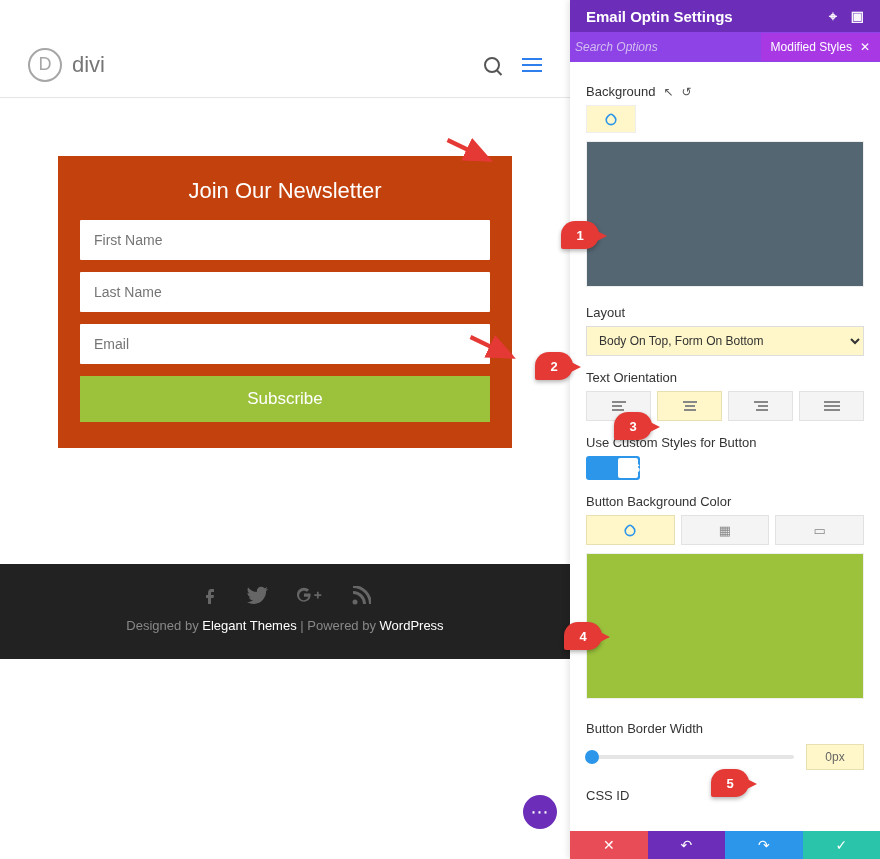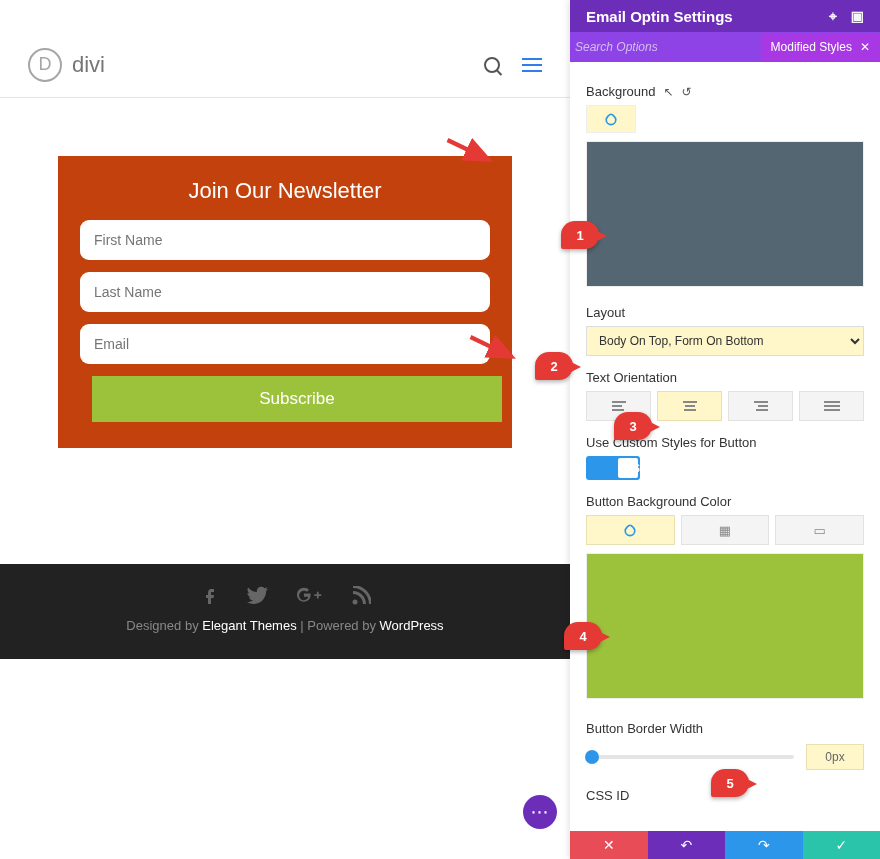--- a/index.html
+++ b/index.html
@@ -21,22 +21,22 @@
 .logo-circle { width: 34px; height: 34px; border: 2px solid #a6a6a6; border-radius: 50%; display: flex; align-items: center; justify-content: center; color: #a6a6a6; font-size: 18px; }
 .site-header .right { margin-left: auto; display: flex; gap: 22px; align-items: center; }
 .search-gl { width: 16px; height: 16px; border: 2px solid #555; border-radius: 50%; position: relative; }
 .search-gl::after { content:""; position:absolute; width:2px; height:7px; background:#555; transform:rotate(-45deg); bottom:-5px; right:-2px; }
 .burger { display:flex; flex-direction:column; gap:4px; }
 .burger span { width:20px; height:2px; background:#2e7eed; display:block; }
 
 .content-area { padding: 58px; }
 .optin-box { background: #c2410c; padding: 22px 22px 26px; }
 .optin-title { color: #fff; text-align: center; font-weight: 500; font-size: 22px; margin-bottom: 16px; }
-.optin-field { width: 100%; border: none; border-radius: 9px; padding: 12px 14px; margin-bottom: 12px; font-size: 14px; color: #555; }
-.optin-btn { width: 100%; background: #9cc23c; color: #fff; border: none; padding: 13px; font-size: 17px; cursor: pointer; margin-left: 12px; }
+.optin-field { width: 100%; border: none; border-radius: 1px; padding: 12px 14px; margin-bottom: 12px; font-size: 14px; color: #555; }
+.optin-btn { width: 100%; background: #9cc23c; color: #fff; border: none; padding: 13px; font-size: 17px; cursor: pointer; }
 
 .footer { background: #222; color: #888; text-align: center; padding: 22px 0 26px; margin-top: 58px; }
 .social-row { display: flex; justify-content: center; gap: 28px; color: #666; font-size: 22px; margin-bottom: 12px; }
 .foot-text { font-size: 13px; }
 .foot-text .b { color: #fff; }
 
 
 .panel-header { background: #6C2EB9; color: #fff; height: 32px; display: flex; align-items: center; padding: 0 16px; font-weight: 600; font-size: 15px; }
 .panel-header .hicons { margin-left:auto; display:flex; gap:14px; opacity:.95; font-size:14px; }
 .search-row { background: #8E43E7; height: 30px; display: flex; align-items: center; }

